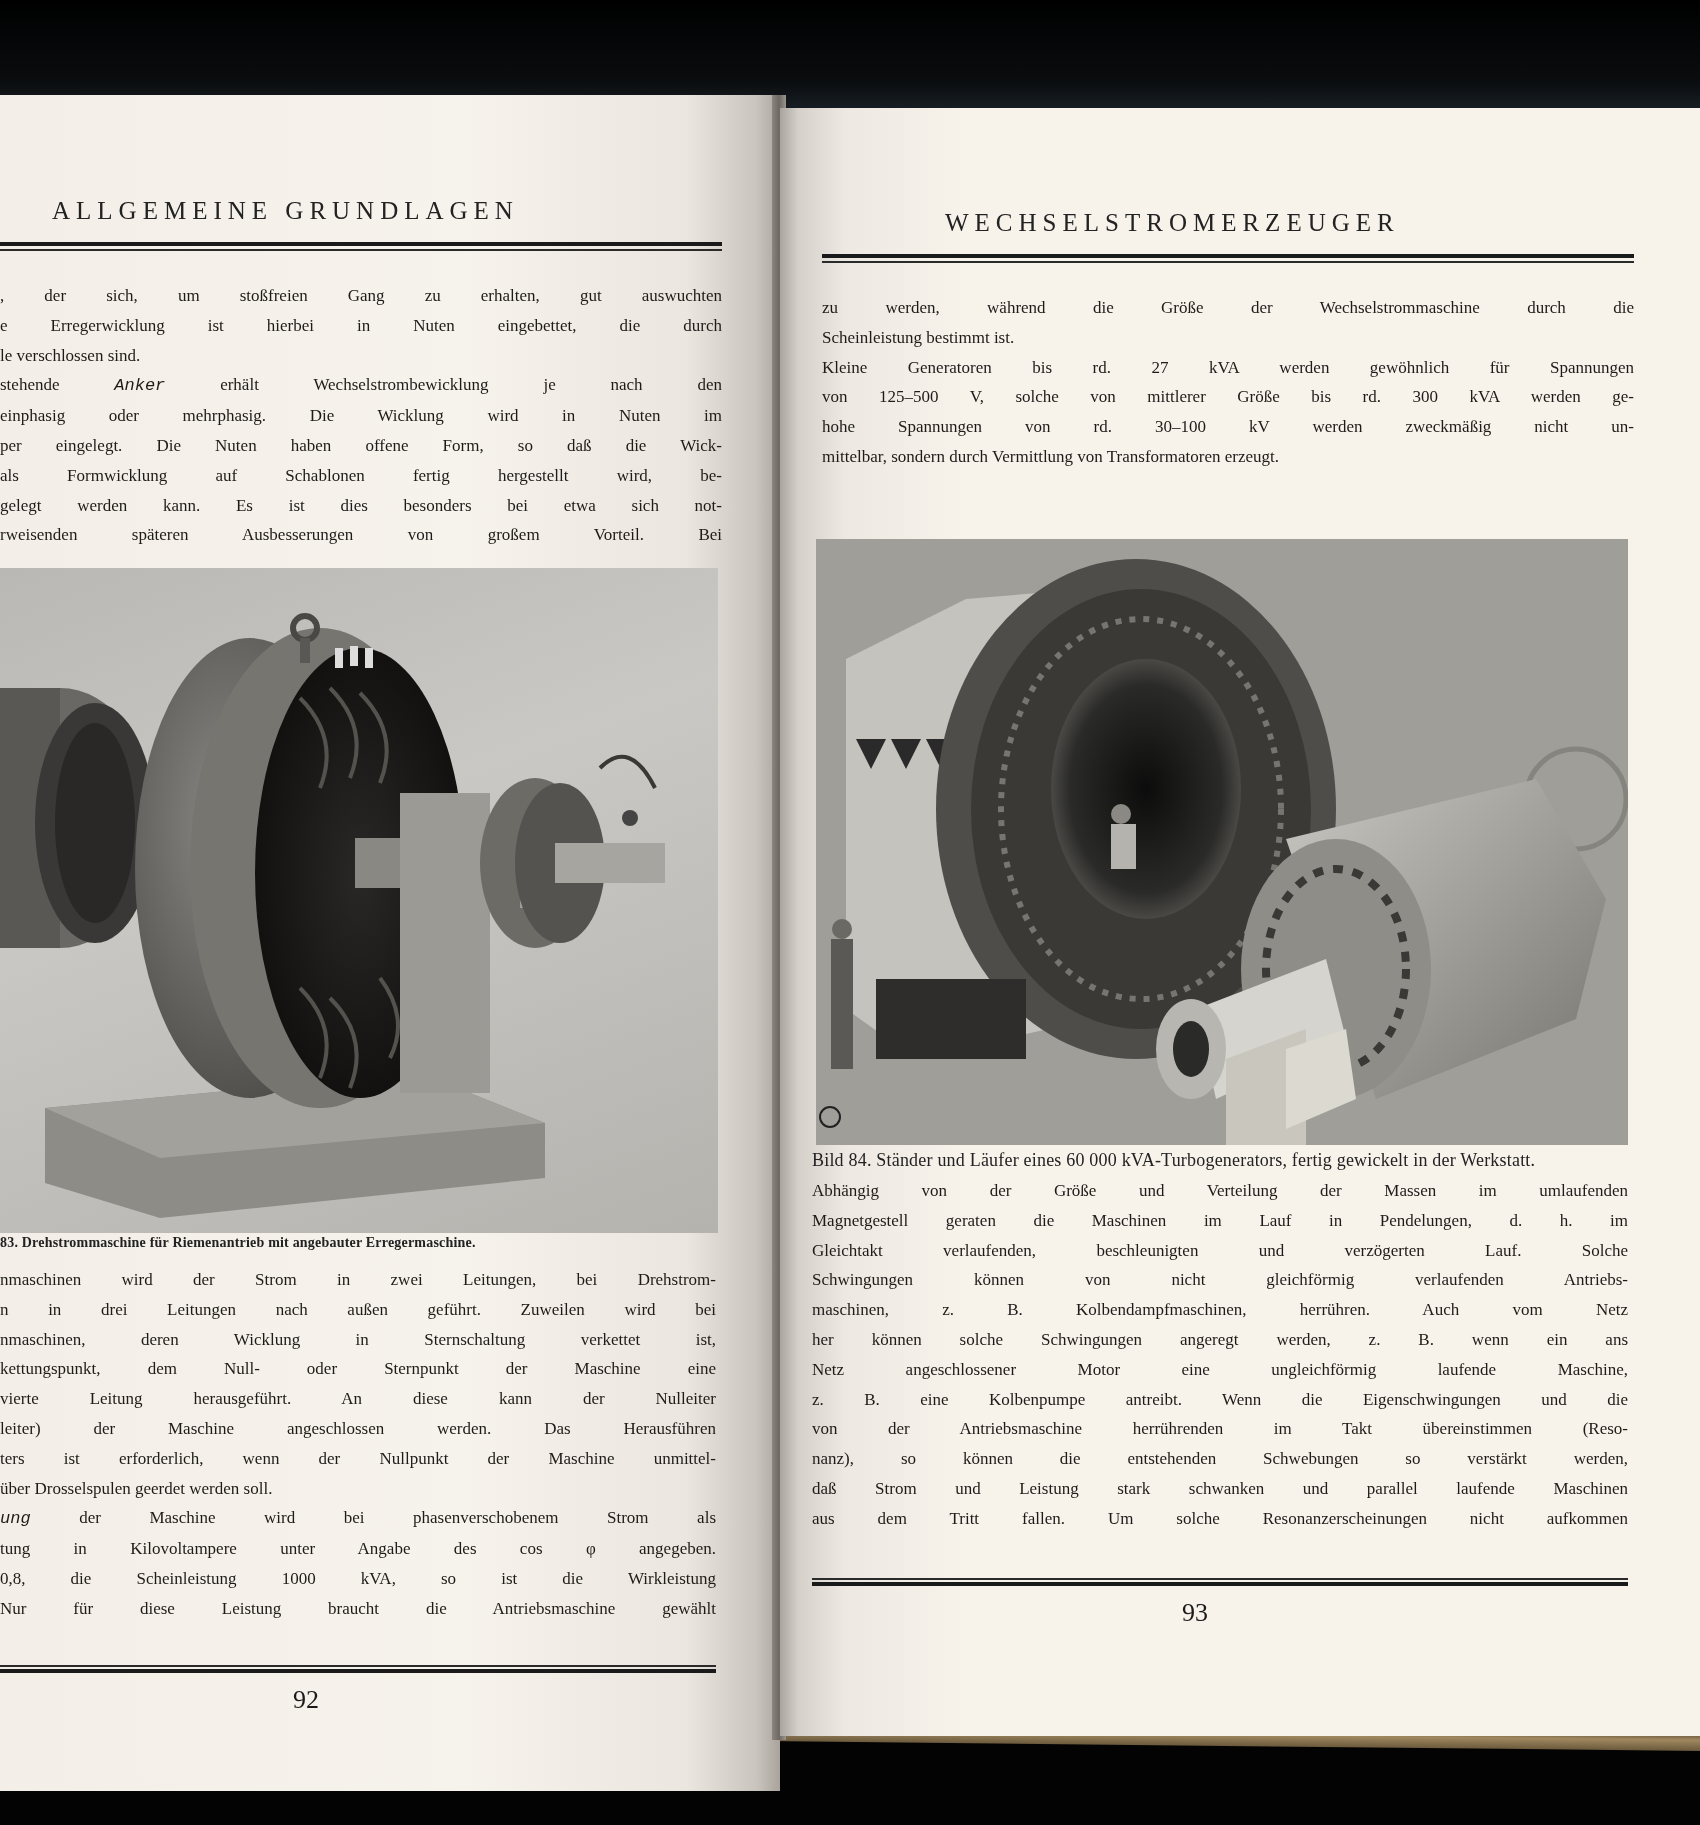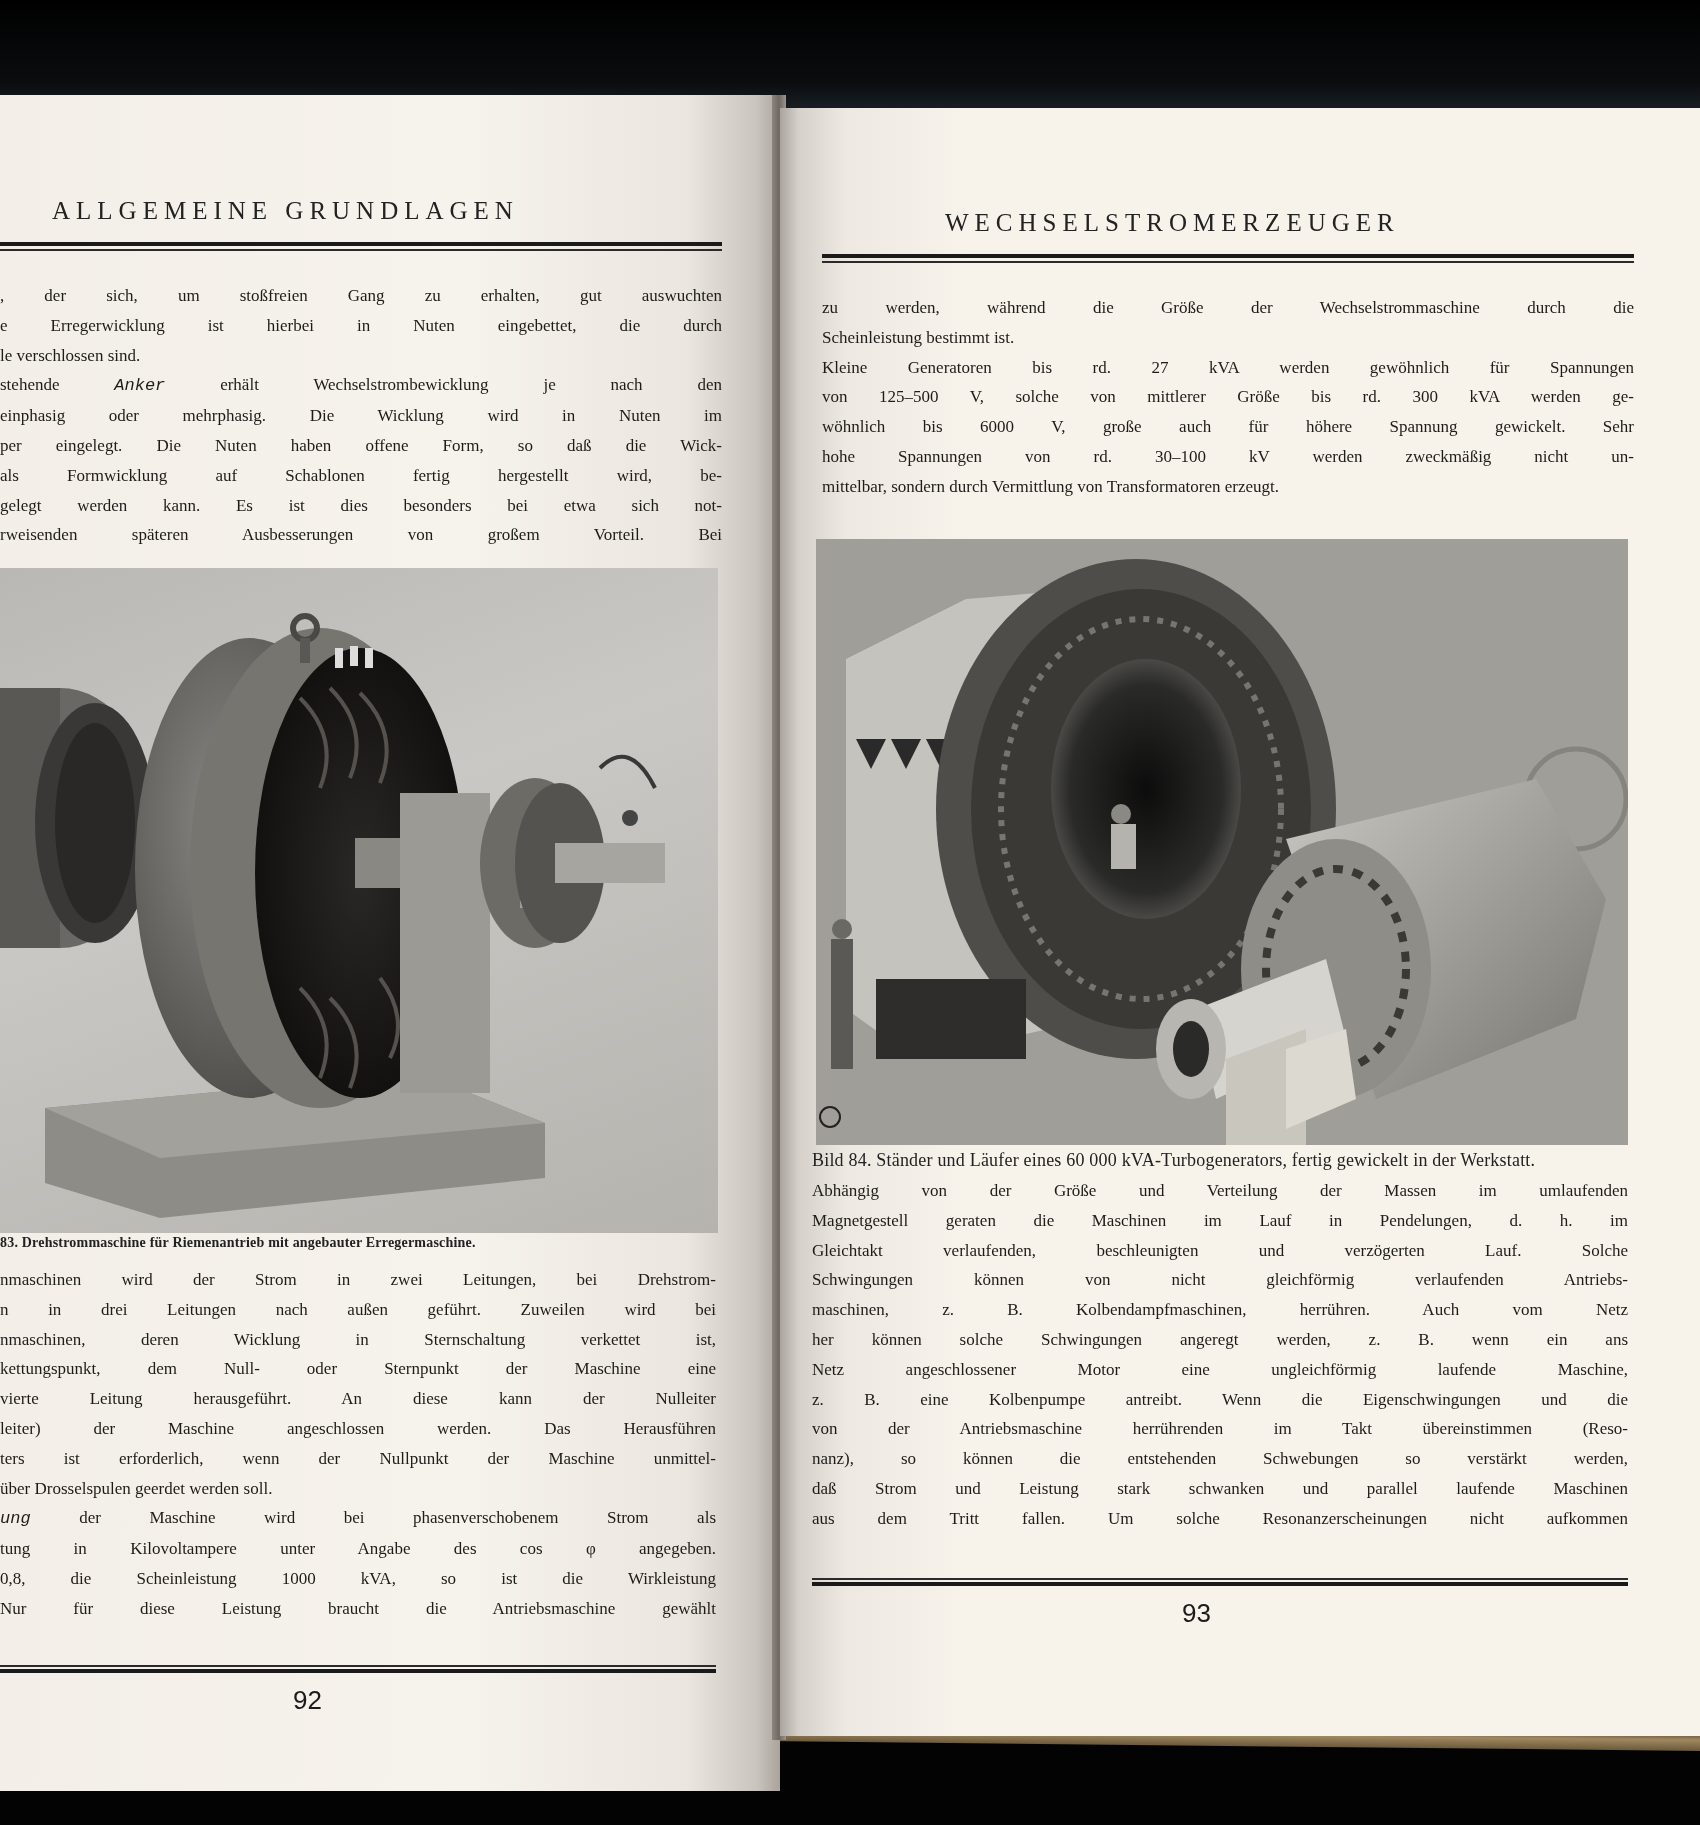--- a/index.html
+++ b/index.html
@@ -34,21 +34,21 @@
 
   .textblock { position: absolute; font-size: 17px; line-height: 29.8px; text-align: justify; color: #1e1c19; }
   .textblock .line { display: block; white-space: nowrap; text-align: justify; text-align-last: justify; overflow: hidden; }
   .textblock .line.last { text-align-last: left; }
   .textblock em { font-style: italic; font-family: Liberation Mono, monospace; }
 
   .figure { position: absolute; overflow: hidden; }
   .caption { position: absolute; font-size: 14px; font-weight: bold; white-space: nowrap; color: #222; letter-spacing: 0.2px; }
   .caption.right { font-weight: normal; font-size: 18px; }
 
-  .folio { position: absolute; font-family: Liberation Sans, sans-serif; font-size: 26px; color: #1b1b1b; }
+  .folio { position: absolute; font-family: Liberation Serif, serif; font-size: 26px; color: #1b1b1b; }
 </style>
 </head>
 <body>
 
 <div class="bg-top"></div>
 <div class="bg-bottom"></div>
 <div class="book-edge"></div>
 
 <div class="page page-left">
   <div class="running-head" style="left:52px; top:102px;">ALLGEMEINE GRUNDLAGEN</div>
@@ -151,21 +151,20 @@
   <div class="rule-double" style="left:42px; top:146px; width:812px;">
       <div class="thick"></div>
       <div class="thin"></div>
     </div>
 
   <div class="textblock" id="rt-top" style="left:42px; top:185px; width:812px;">
       <span class="line">zu werden, während die Größe der Wechselstrommaschine durch die</span>
       <span class="line last">Scheinleistung bestimmt ist.</span>
       <span class="line">Kleine Generatoren bis rd. 27 kVA werden gewöhnlich für Spannungen</span>
       <span class="line">von 125–500 V, solche von mittlerer Größe bis rd. 300 kVA werden ge-</span>
-      <span class="line">wöhnlich bis 6000 V, große auch für höhere Spannung gewickelt. Sehr</span>
       <span class="line">hohe Spannungen von rd. 30–100 kV werden zweckmäßig nicht un-</span>
       <span class="line last">mittelbar, sondern durch Vermittlung von Transformatoren erzeugt.</span>
     </div>
 
   <div class="figure" style="left:36px; top:431px; width:812px; height:606px; background:linear-gradient(150deg,#9c9c98 0%,#a9a8a3 50%,#8e8d89 100%);">
     <svg width="812" height="606" viewBox="0 0 812 606">
       <defs>
         <radialGradient id="bore" cx="0.5" cy="0.5" r="0.5">
             <stop offset="0" stop-color="#0c0c0c"></stop>
             <stop offset="0.8" stop-color="#2a2a28"></stop>

